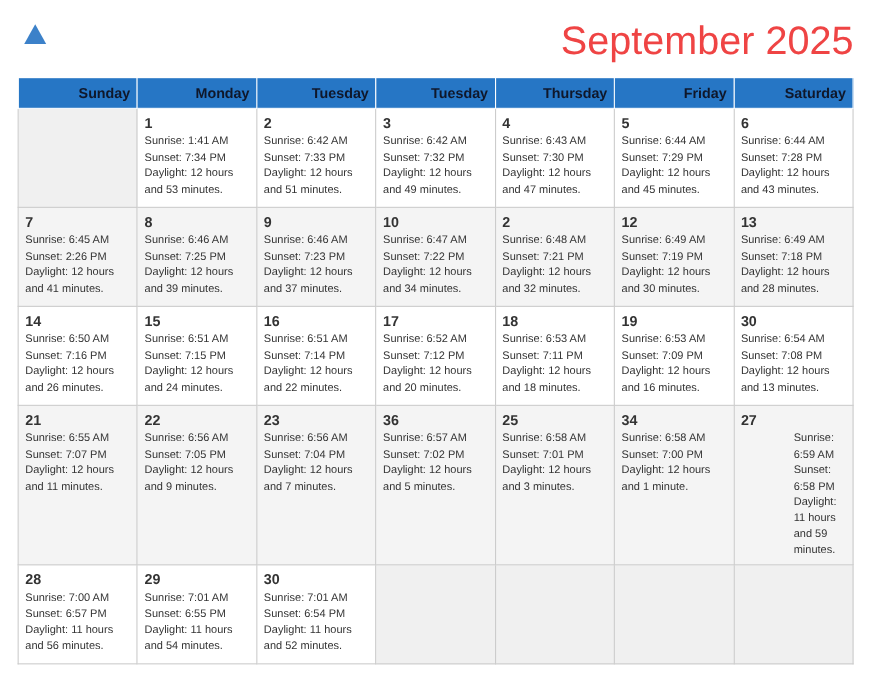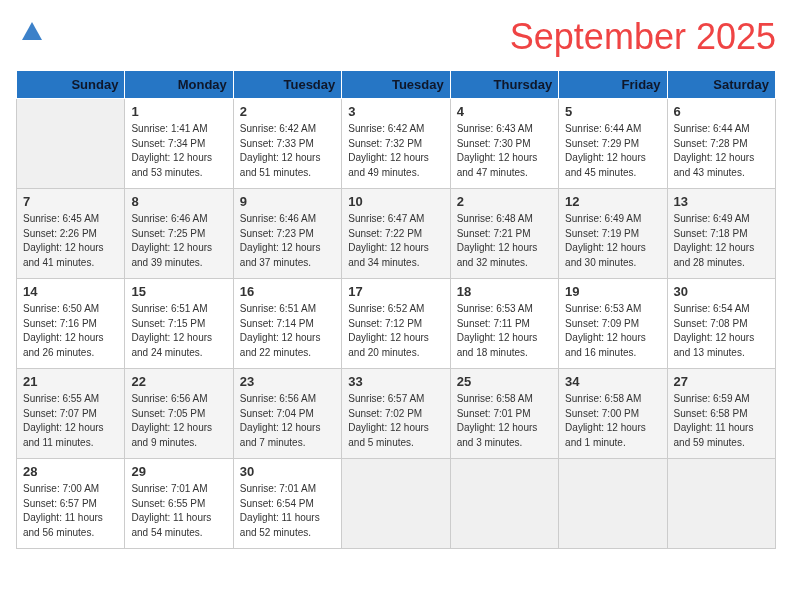--- a/index.html
+++ b/index.html
@@ -271,21 +271,21 @@
 and 9 minutes.</div>
         </td>
         <td>
           <span class="day-num">23</span>
           <div class="day-info" style="white-space: pre-line;">Sunrise: 6:56 AM
 Sunset: 7:04 PM
 Daylight: 12 hours
 and 7 minutes.</div>
         </td>
         <td>
-          <span class="day-num">33</span>
+          <span class="day-num">36</span>
           <div class="day-info" style="white-space: pre-line;">Sunrise: 6:57 AM
 Sunset: 7:02 PM
 Daylight: 12 hours
 and 5 minutes.</div>
         </td>
         <td>
           <span class="day-num">25</span>
           <div class="day-info" style="white-space: pre-line;">Sunrise: 6:58 AM
 Sunset: 7:01 PM
 Daylight: 12 hours
@@ -293,21 +293,21 @@
         </td>
         <td>
           <span class="day-num">34</span>
           <div class="day-info" style="white-space: pre-line;">Sunrise: 6:58 AM
 Sunset: 7:00 PM
 Daylight: 12 hours
 and 1 minute.</div>
         </td>
         <td>
           <span class="day-num">27</span>
-          <div class="day-info" style="white-space: pre-line;">Sunrise: 6:59 AM
+          <div class="day-info" style="white-space: pre-line; margin-left: 48px;">Sunrise: 6:59 AM
 Sunset: 6:58 PM
 Daylight: 11 hours
 and 59 minutes.</div>
         </td>
       </tr>
       <tr>
         <td>
           <span class="day-num">28</span>
           <div class="day-info" style="white-space: pre-line;">Sunrise: 7:00 AM
 Sunset: 6:57 PM

